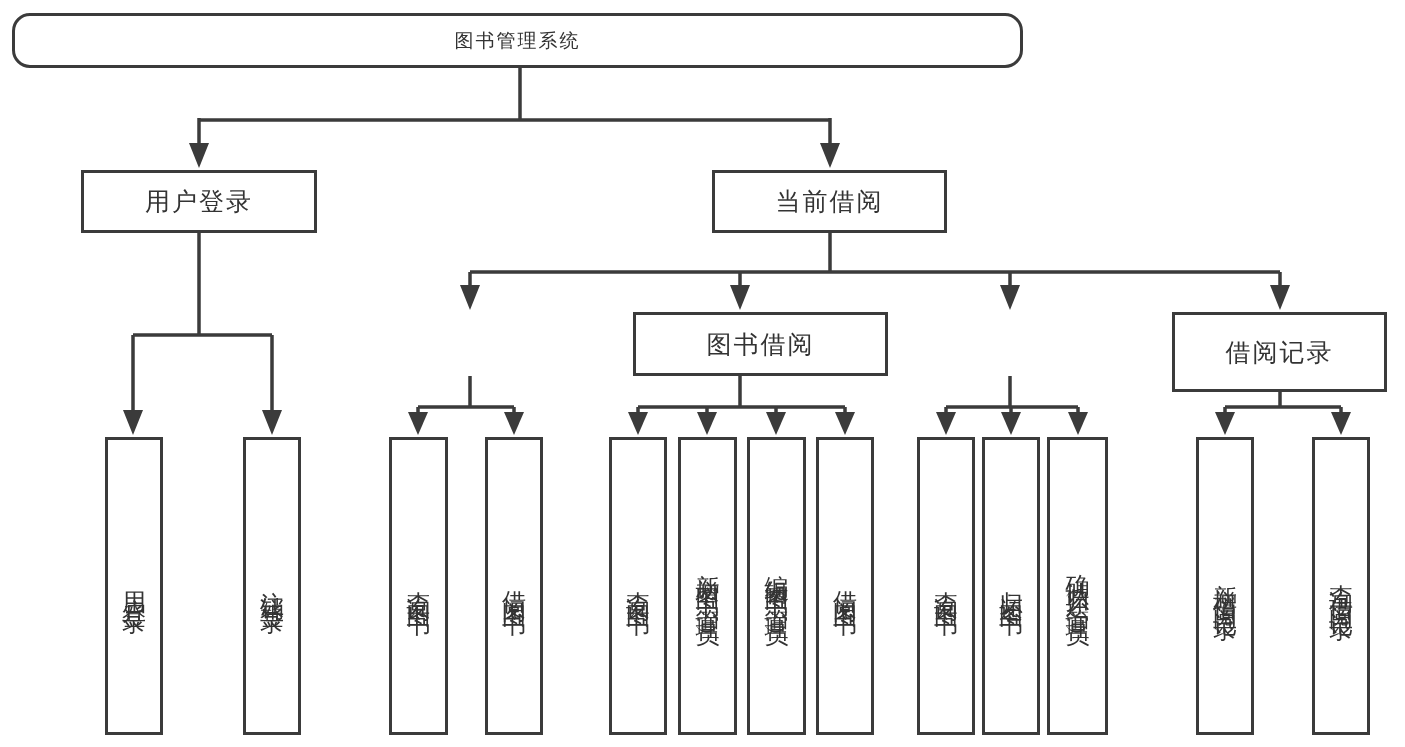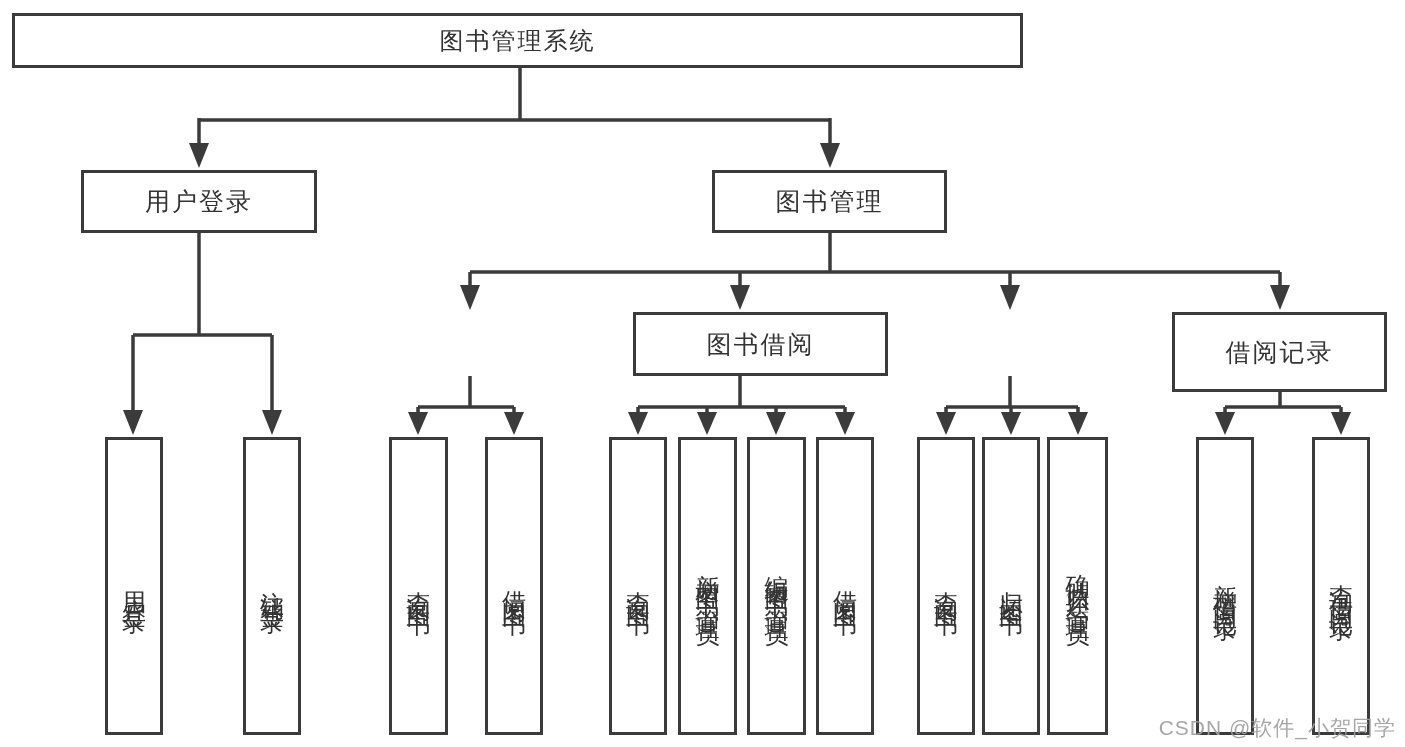--- a/index.html
+++ b/index.html
@@ -45,21 +45,21 @@
     z-index: 2;
   }
   .vbox .vtext {
     writing-mode: vertical-rl;
     text-orientation: mixed;
     font-size: 24px;
     line-height: 1;
     letter-spacing: 7px;
     color: #333333;
   }
-  .root-title { font-size: 24px; }
+  .root-title { font-size: 19px; border-radius: 18px; }
   #watermark {
     position: absolute;
     top: 714px;
     right: 9px;
     font-size: 21px;
     color: rgba(158, 158, 158, 0.92);
     letter-spacing: 1px;
     z-index: 5;
     white-space: nowrap;
   }
@@ -100,21 +100,21 @@
       <polygon points="1001,412 1021,412 1011,435"></polygon>
       <polygon points="1068,412 1088,412 1078,435"></polygon>
       <polygon points="1215,412 1235,412 1225,435"></polygon>
       <polygon points="1331,412 1351,412 1341,435"></polygon>
     </g>
   </svg>
 
   <div class="hbox root-title" style="left:12px; top:13px; width:1011px; height:55px;">图书管理系统</div>
 
   <div class="hbox" style="left:81px; top:170px; width:236px; height:63px;">用户登录</div>
-  <div class="hbox" style="left:712px; top:170px; width:235px; height:63px;">图书管理</div>
+  <div class="hbox" style="left:712px; top:170px; width:235px; height:63px;">当前借阅</div>
 
   <div class="hbox" style="left:633px; top:312px; width:255px; height:64px;">图书借阅</div>
   <div class="hbox" style="left:1172px; top:312px; width:215px; height:80px;">借阅记录</div>
 
   <div class="vbox" style="left:105px; width:58px;">
     <span class="vtext">用户登录</span>
   </div>
   <div class="vbox" style="left:243px; width:58px;">
     <span class="vtext">注销登录</span>
   </div>
@@ -149,15 +149,14 @@
     <span class="vtext">确认归还（管理员）</span>
   </div>
 
   <div class="vbox" style="left:1196px; width:58px;">
     <span class="vtext">新增借阅记录</span>
   </div>
   <div class="vbox" style="left:1312px; width:58px;">
     <span class="vtext">查询借阅记录</span>
   </div>
 
-  <div id="watermark">CSDN @软件_小贺同学</div>
 
 </div>
 
 </body></html>

